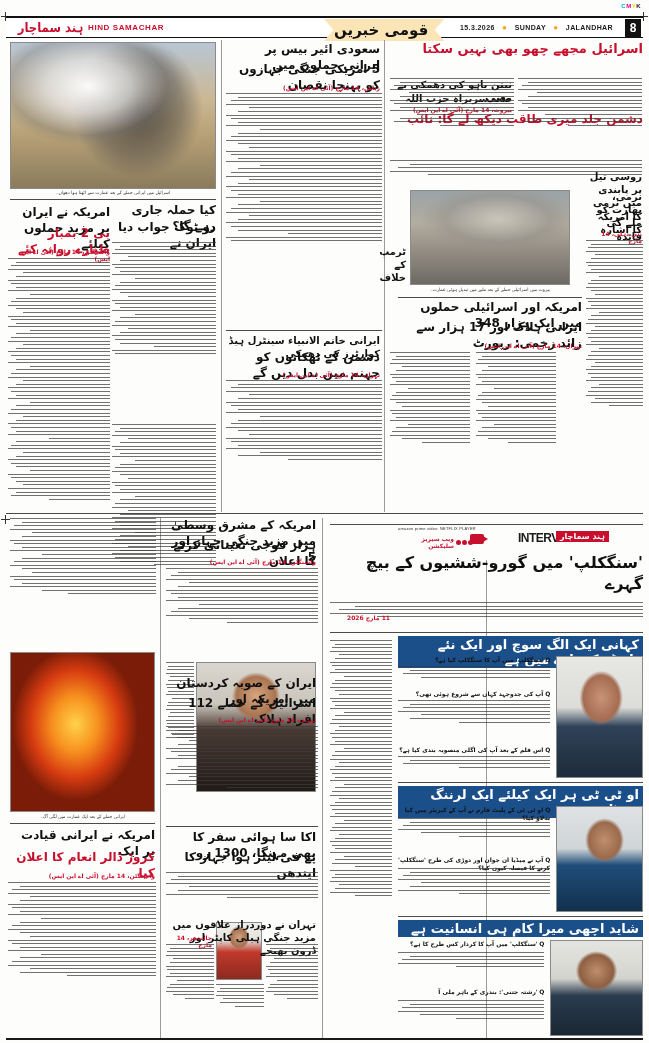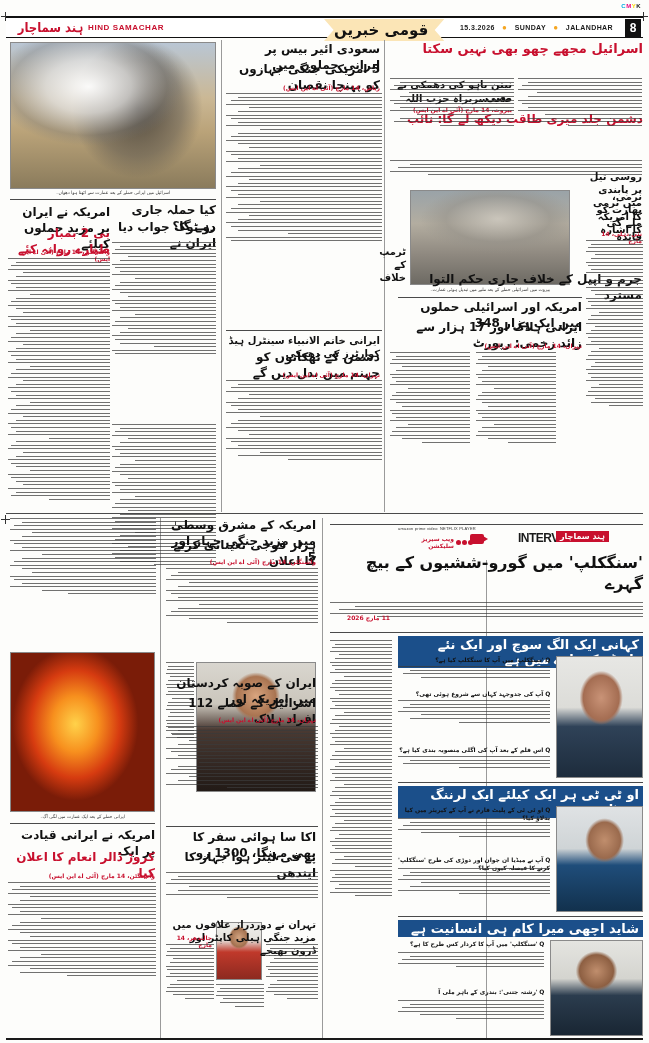--- a/index.html
+++ b/index.html
@@ -553,21 +553,20 @@
     <div class="uline s1"></div>
       <div class="uline s4"></div>
   </div>
 
   <div class="frame ph-rubble" style="left:410px; top:190px; width:160px; height:95px;"></div>
   <div style="position:absolute; left:398px; top:287px; width:184px;">
     <div class="caption" style="position:relative;">بیروت میں اسرائیلی حملے کے بعد ملبے میں تبدیل ہوئی عمارت۔</div>
   </div>
 
   <div class="uhead sm" style="left:392px; top:245px; width:14px;">ٹرمپ کے خلاف</div>
-  <div class="uhead mid" style="left:392px; top:272px; width:250px;">جرم و اپیل کے خلاف جاری حکم التوا مسترد</div>
 
   <div class="h-rule" style="left:398px; top:297px; width:184px;"></div>
 
   <div class="uhead mid" style="left:398px; top:300px; width:184px; text-align:right;">
     <span>امریکہ اور اسرائیلی حملوں میں ایک ہزار 348</span>
   </div>
   <div class="uhead mid" style="left:398px; top:320px; width:184px; text-align:right;">
     <span>ایرانی ہلاک اور 17 ہزار سے زائد زخمی: رپورٹ</span>
   </div>
   <div class="byline-red" style="left:398px; top:342px; width:184px;">تہران، 14 مارچ (آئی اے این ایس)</div>

